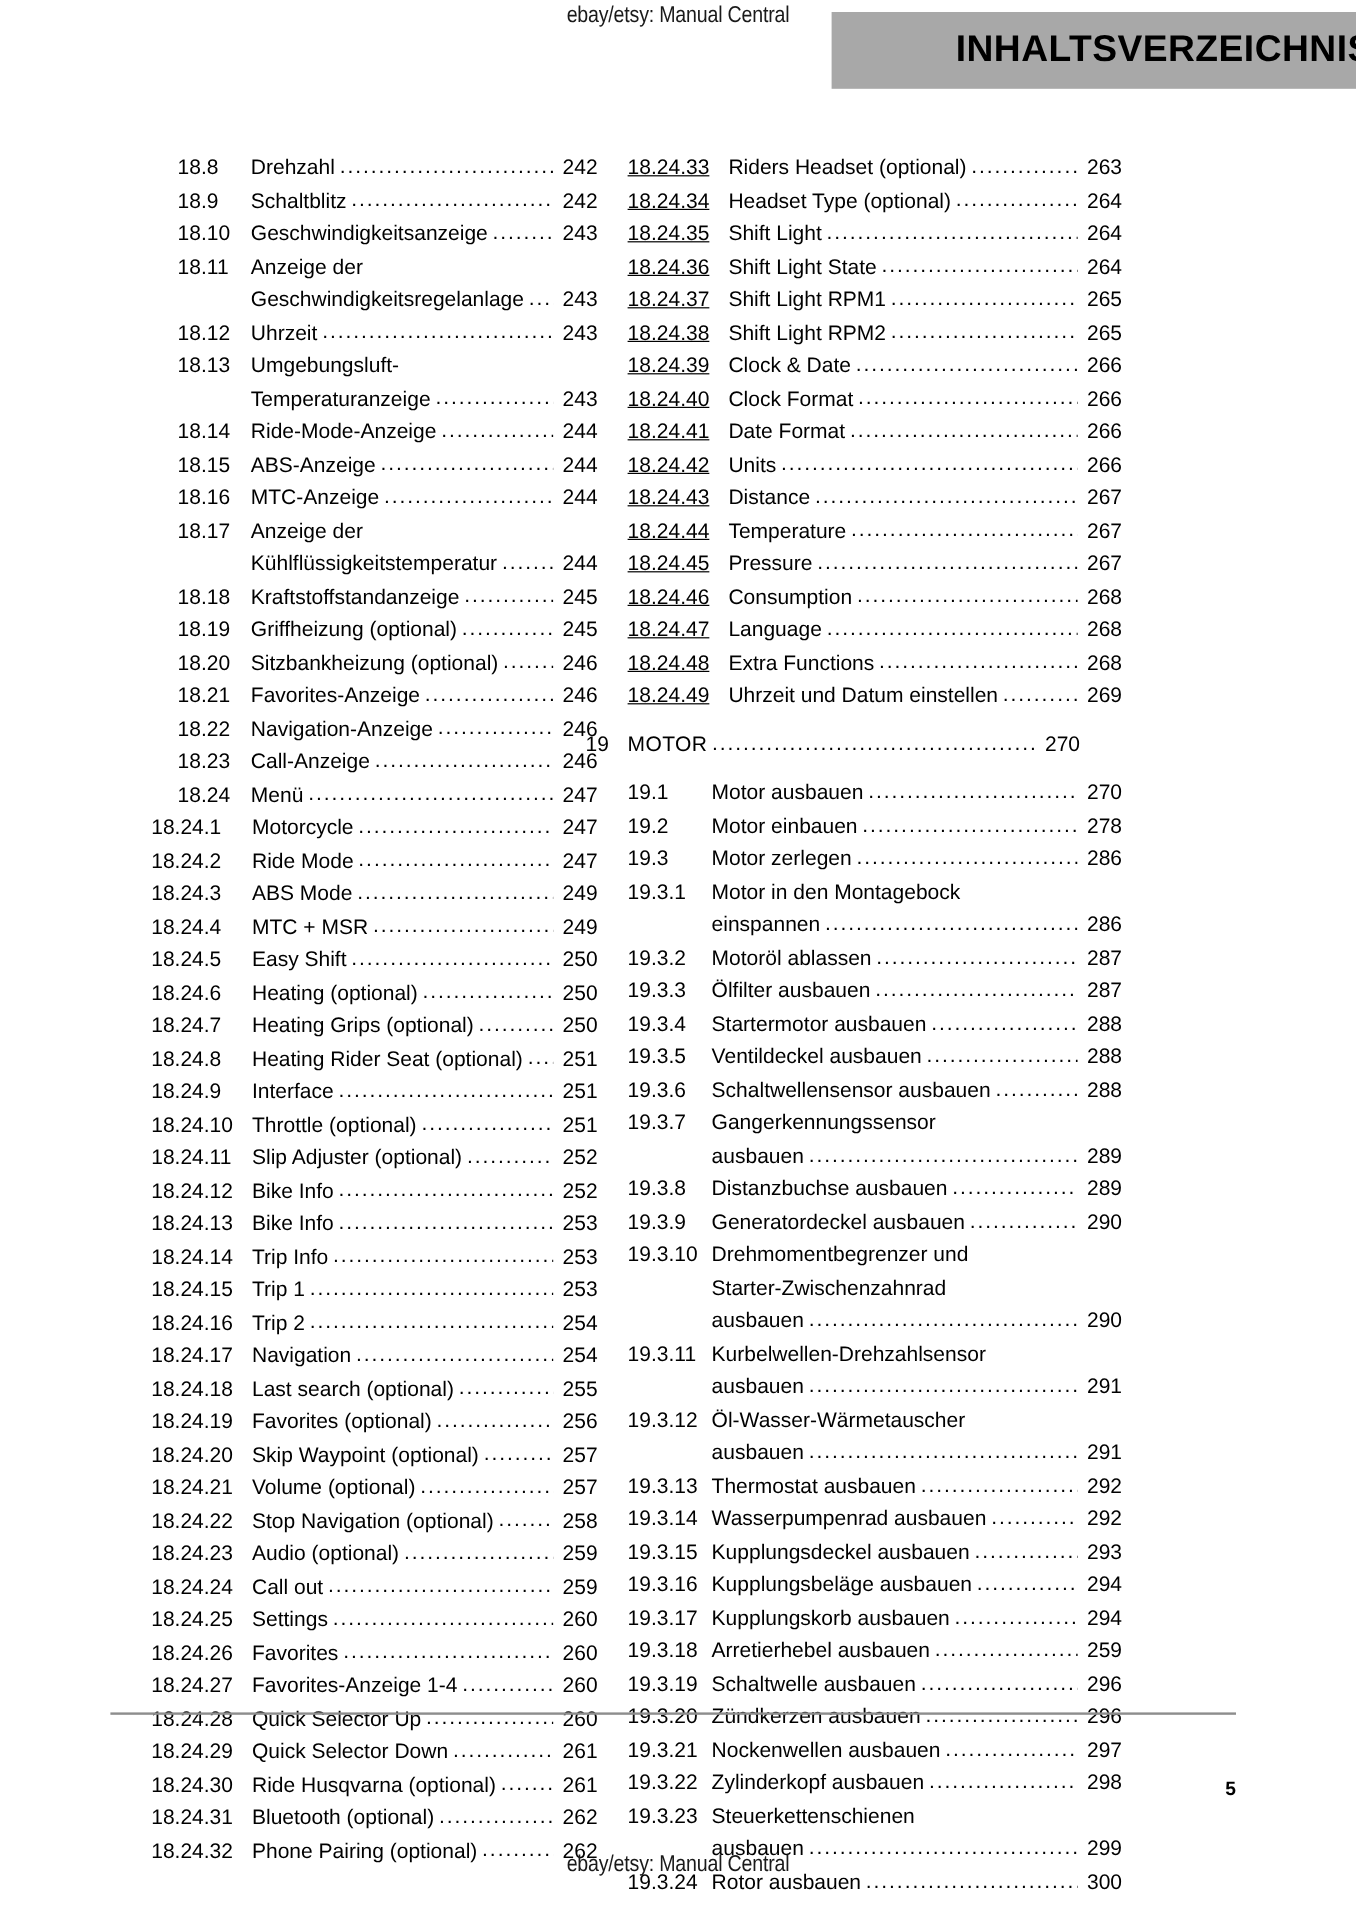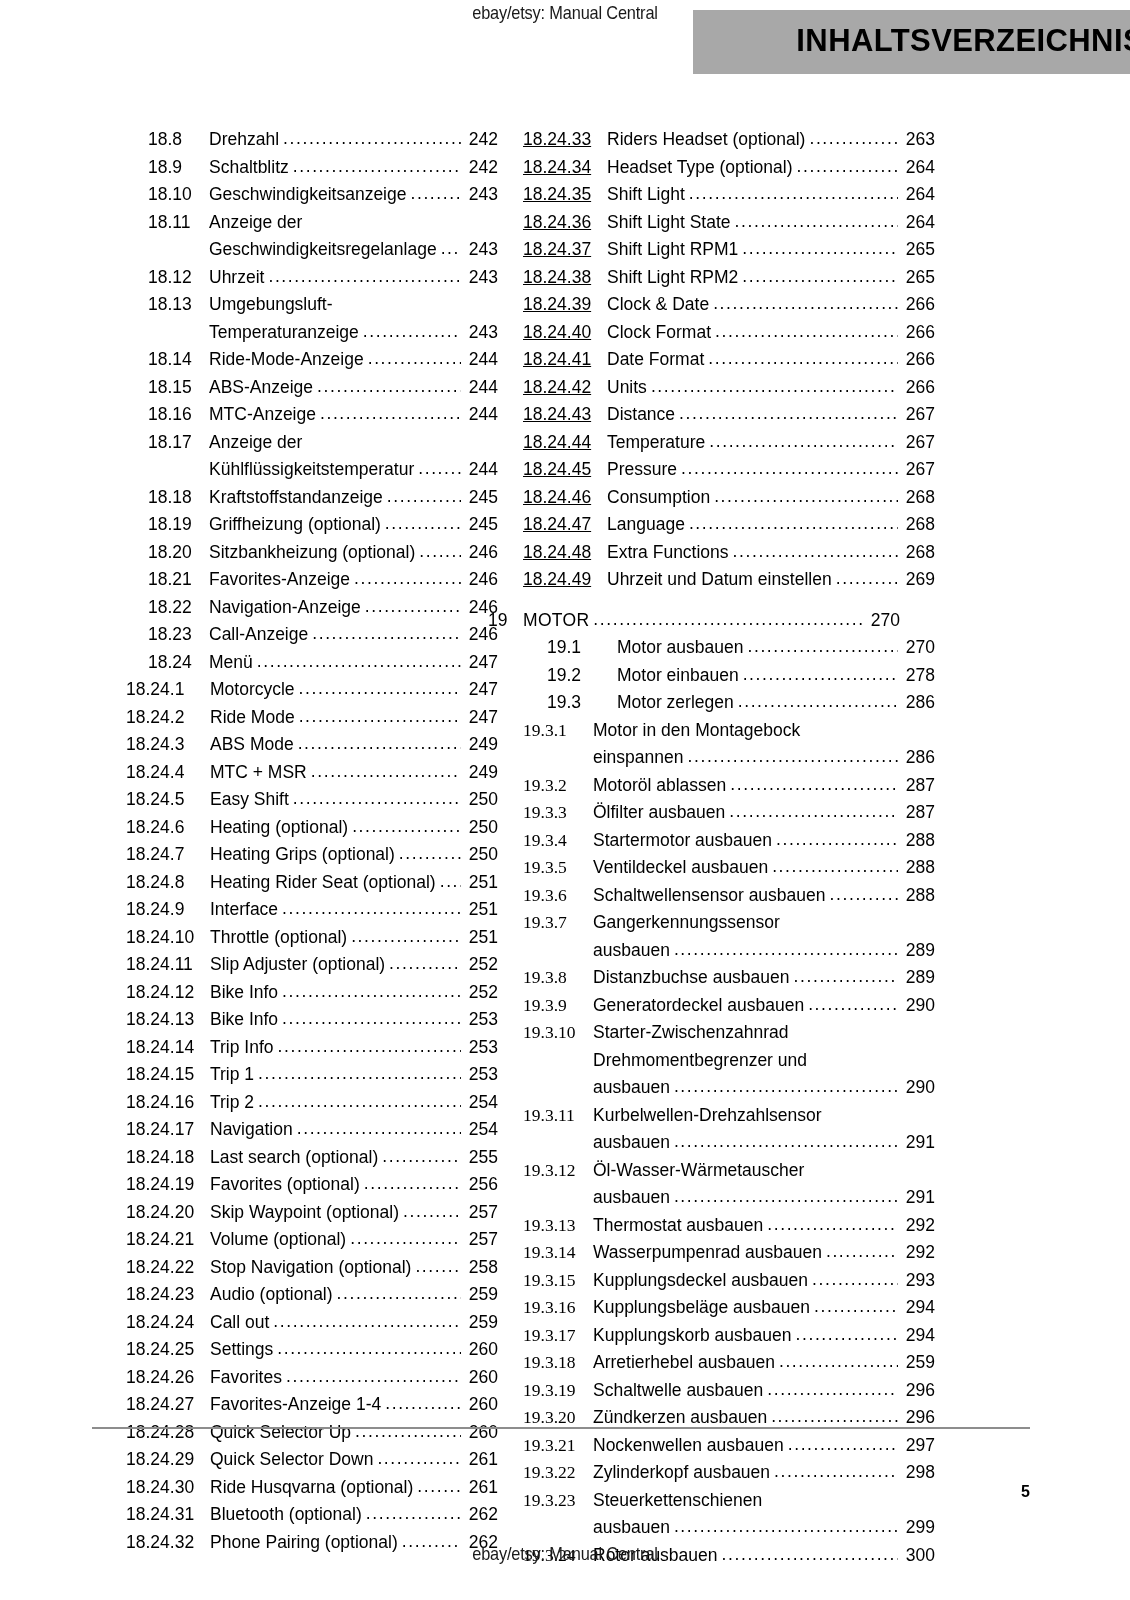--- a/index.html
+++ b/index.html
@@ -119,24 +119,24 @@
     font-size: 17.5px;
   }
   .line.nodots .leader { visibility: hidden; }
   .line.nodots .pageno { visibility: hidden; }
 
   
   .lvl-a .num { width: 61px; margin-left: 22px; }   
   .lvl-b .num { width: 84px; }   
   .lvl-c .num { width: 84px; text-decoration: underline; }   
   .lvl-d .num { width: 35px; }   
-  .lvl-e .num { width: 70px; margin-left: 24px; }   
-  .lvl-f .num { width: 70px; font-family: Liberation Serif, serif; }   
-
-  .row.chapter { margin-top: 13px; margin-left: -35px; }
+  .lvl-e .num { width: 70px; }   
+  .lvl-f .num { width: 70px; }   
+
+  .row.chapter { margin-top: 13px; margin-bottom: 13px; margin-left: -35px; }
   .row.chapter .num { width: 35px; }
   .row.chapter .label { letter-spacing: 0.3px; }
 
   
   .footer-rule {
     position: absolute;
     left: 92px;
     top: 1427px;
     width: 938px;
     height: 2px;
@@ -978,26 +978,26 @@
             <span class="label">Generatordeckel ausbauen</span>
             <span class="leader"></span>
             <span class="pageno">290</span>
           </div>
         </div>
       </div>
       <div class="row lvl-f">
         <div class="num">19.3.10</div>
         <div class="body">
           <div class="line nodots">
+            <span class="label">Drehmomentbegrenzer und</span>
+            <span class="leader"></span>
+            <span class="pageno">290</span>
+          </div>
+          <div class="line nodots">
             <span class="label">Starter-Zwischenzahnrad</span>
-            <span class="leader"></span>
-            <span class="pageno">290</span>
-          </div>
-          <div class="line nodots">
-            <span class="label">Drehmomentbegrenzer und</span>
             <span class="leader"></span>
             <span class="pageno">290</span>
           </div>
           <div class="line">
             <span class="label">ausbauen</span>
             <span class="leader"></span>
             <span class="pageno">290</span>
           </div>
         </div>
       </div>

